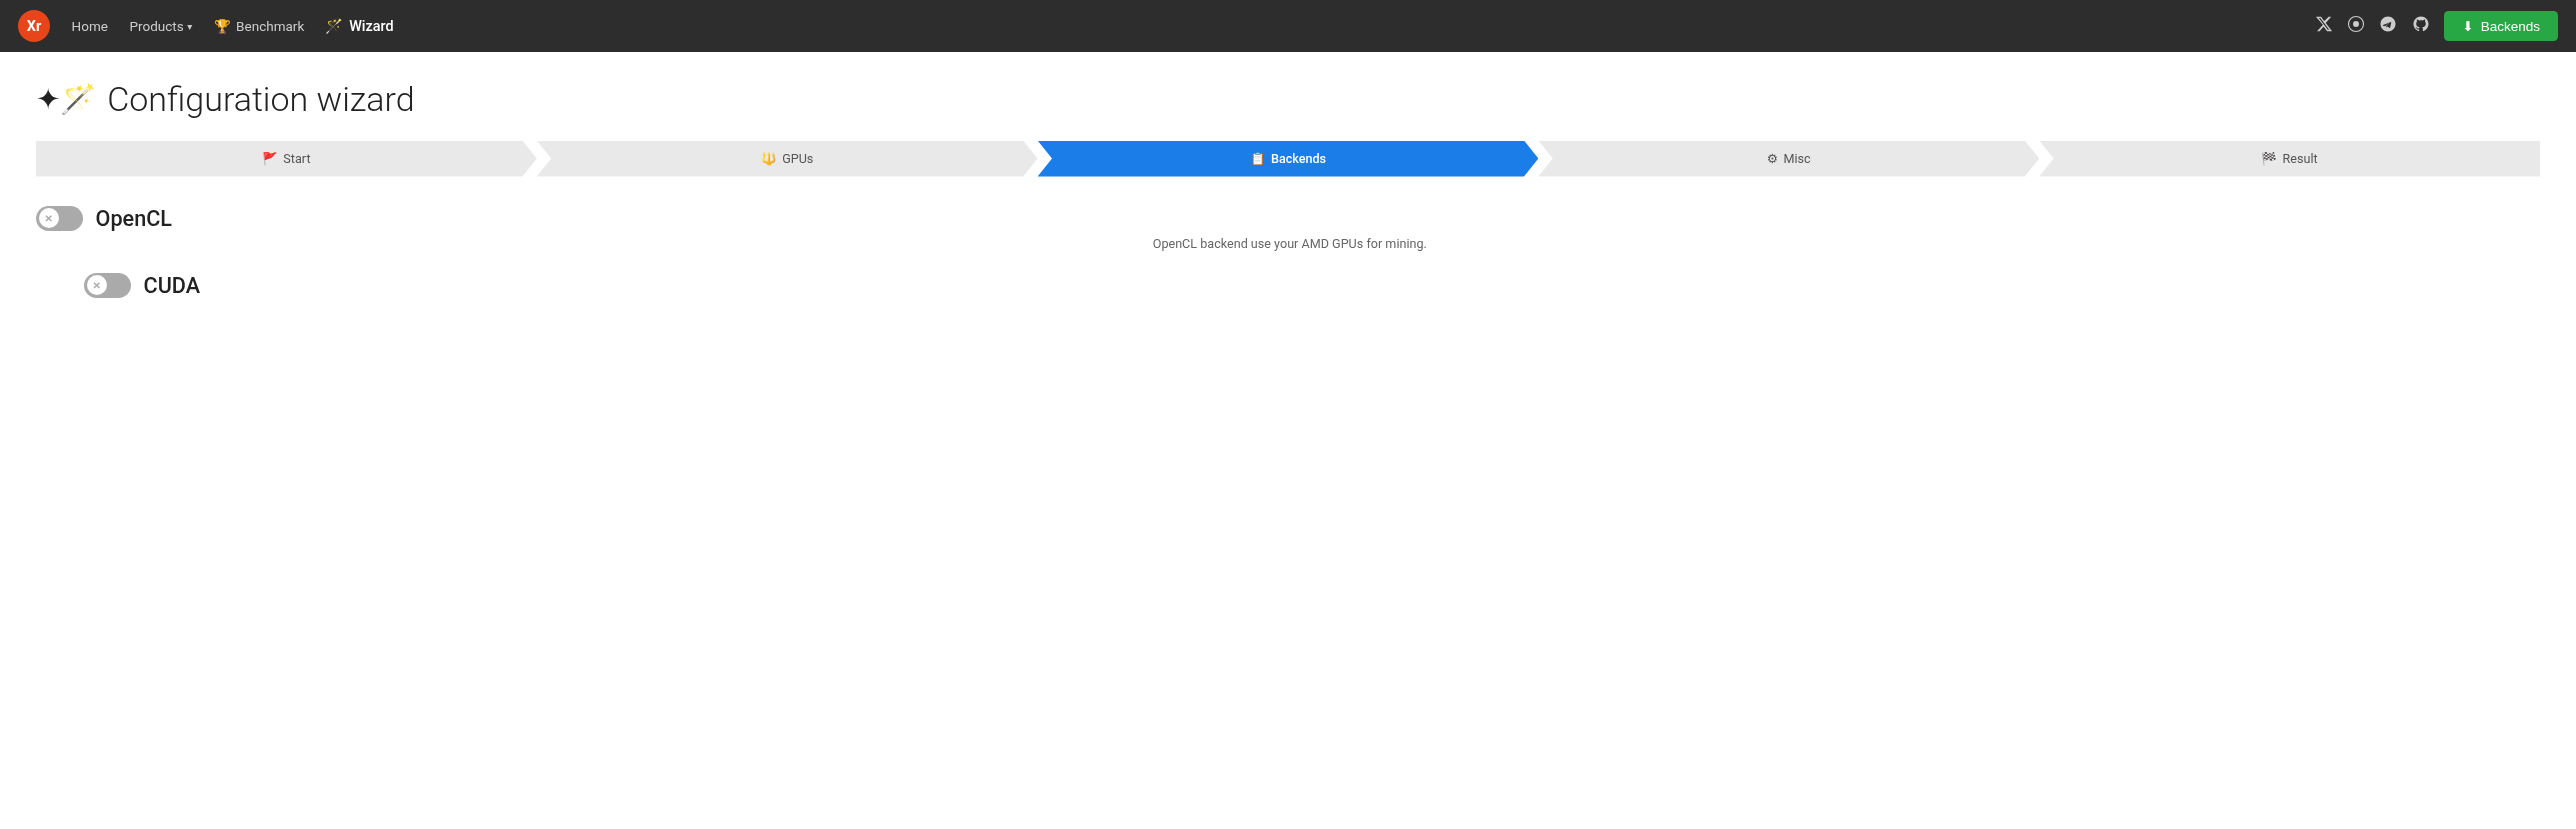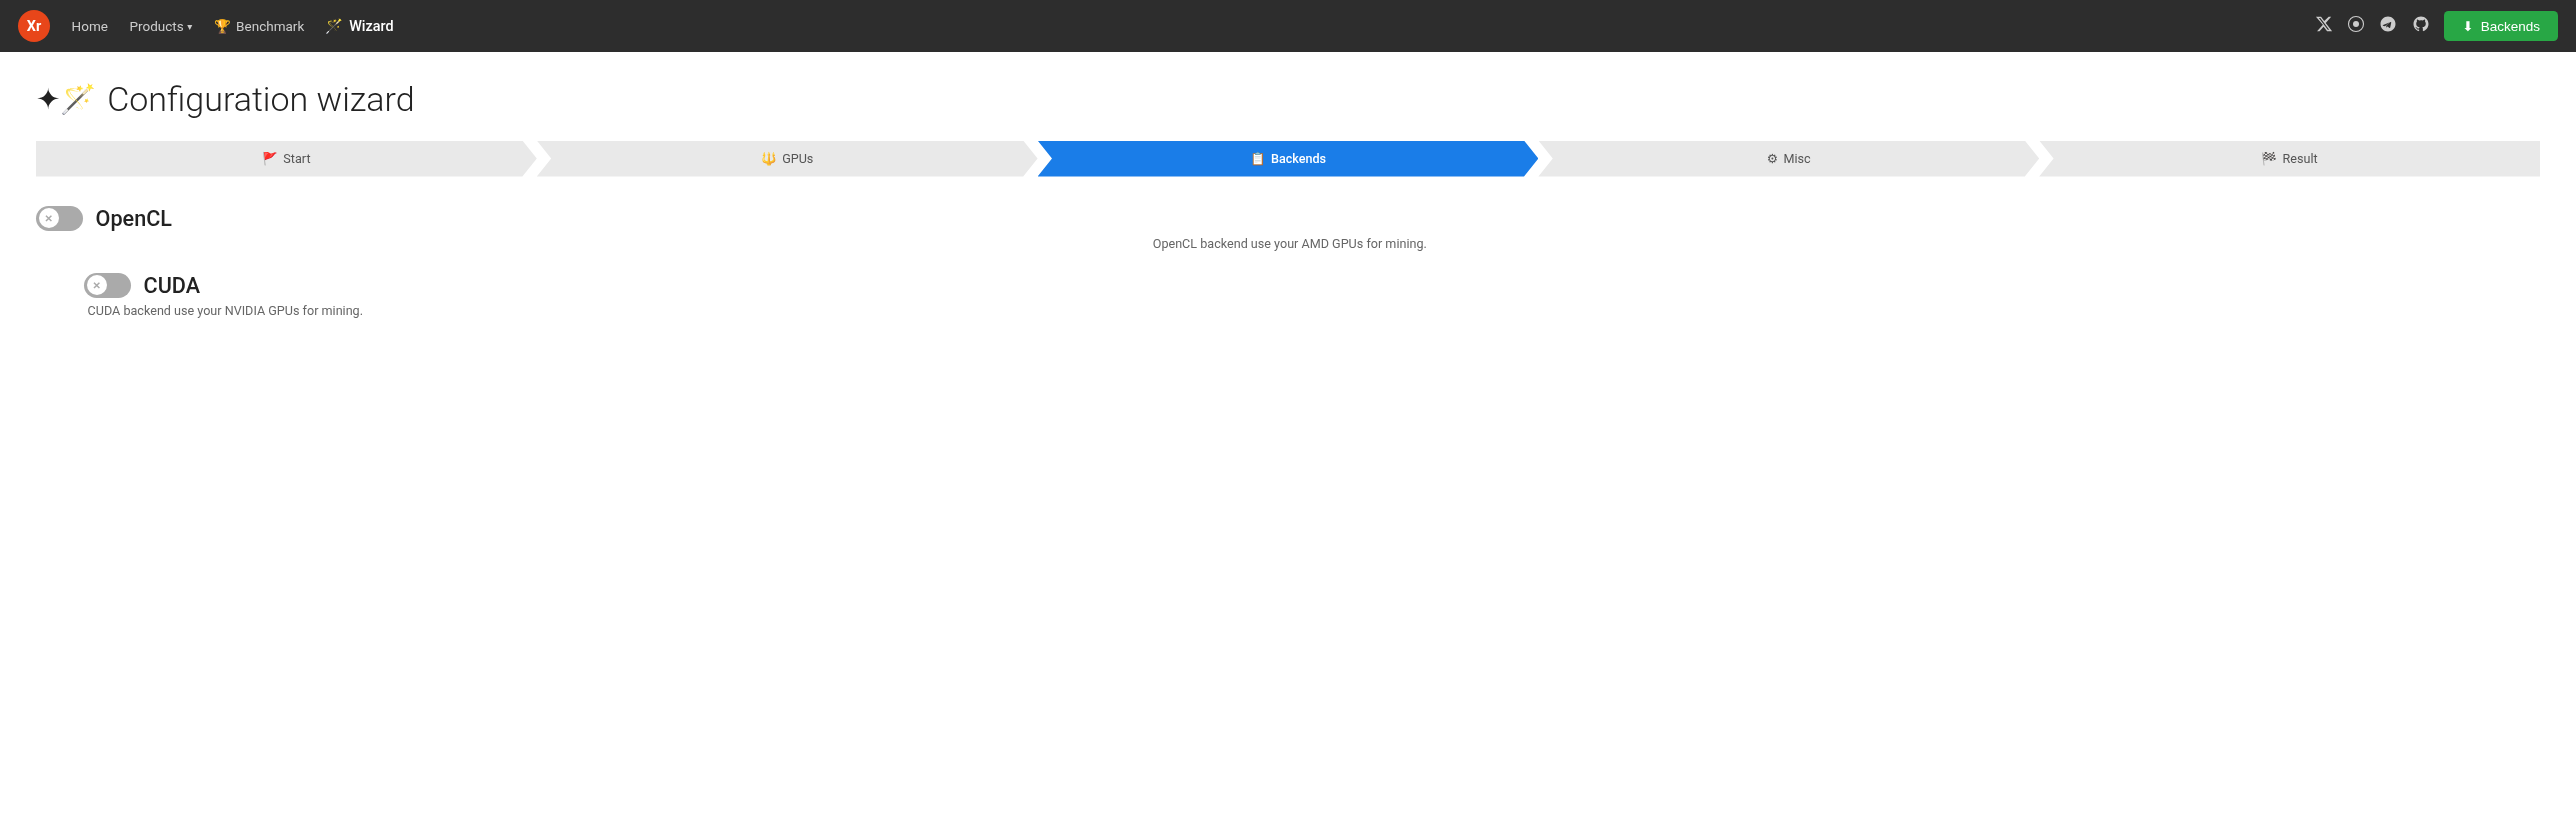--- a/index.html
+++ b/index.html
@@ -307,17 +307,16 @@
 
   <div class="backend-section" style="margin-top:14.4px;margin-left:48px;">
     <div class="backend-header">
 
       <div class="toggle">
         <div class="toggle-track off"></div>
         <div class="toggle-thumb off"></div>
       </div>
       <span class="backend-title">CUDA</span>
     </div>
-    <p class="backend-desc">CUDA backend use your NVIDIA GPUs for mining.</p>
   </div>
 
 </div>
 
 
 </body></html>

